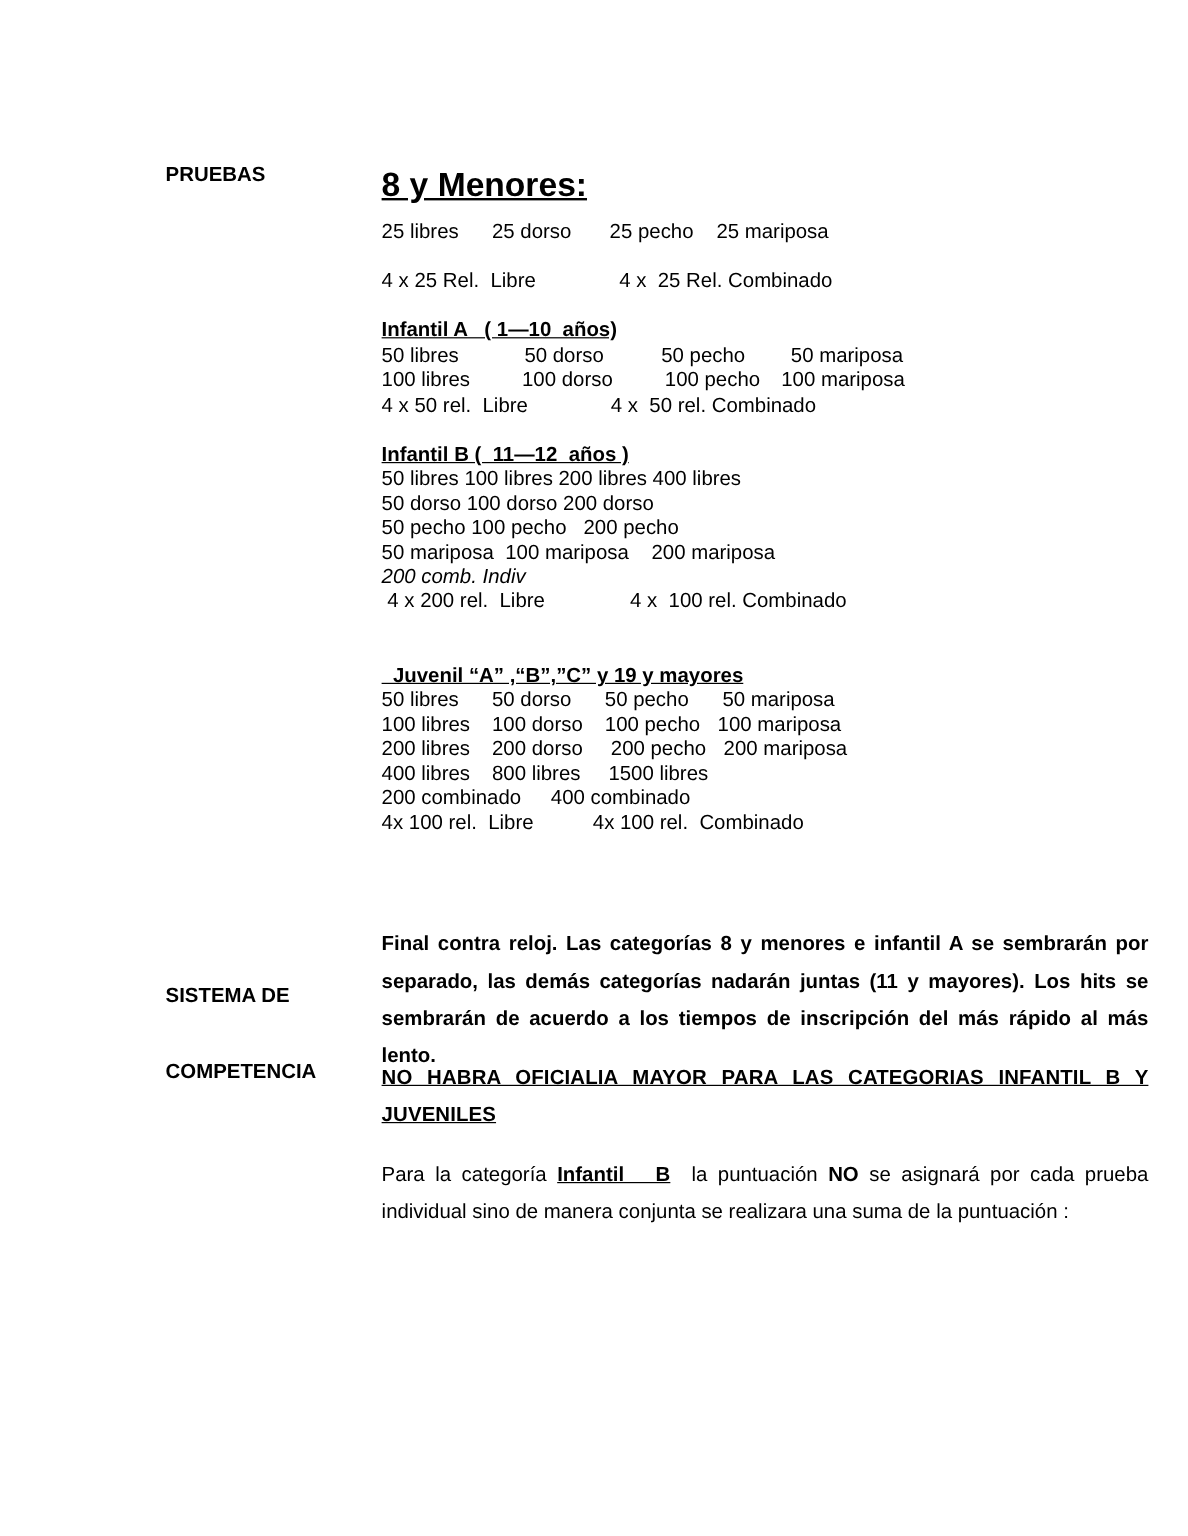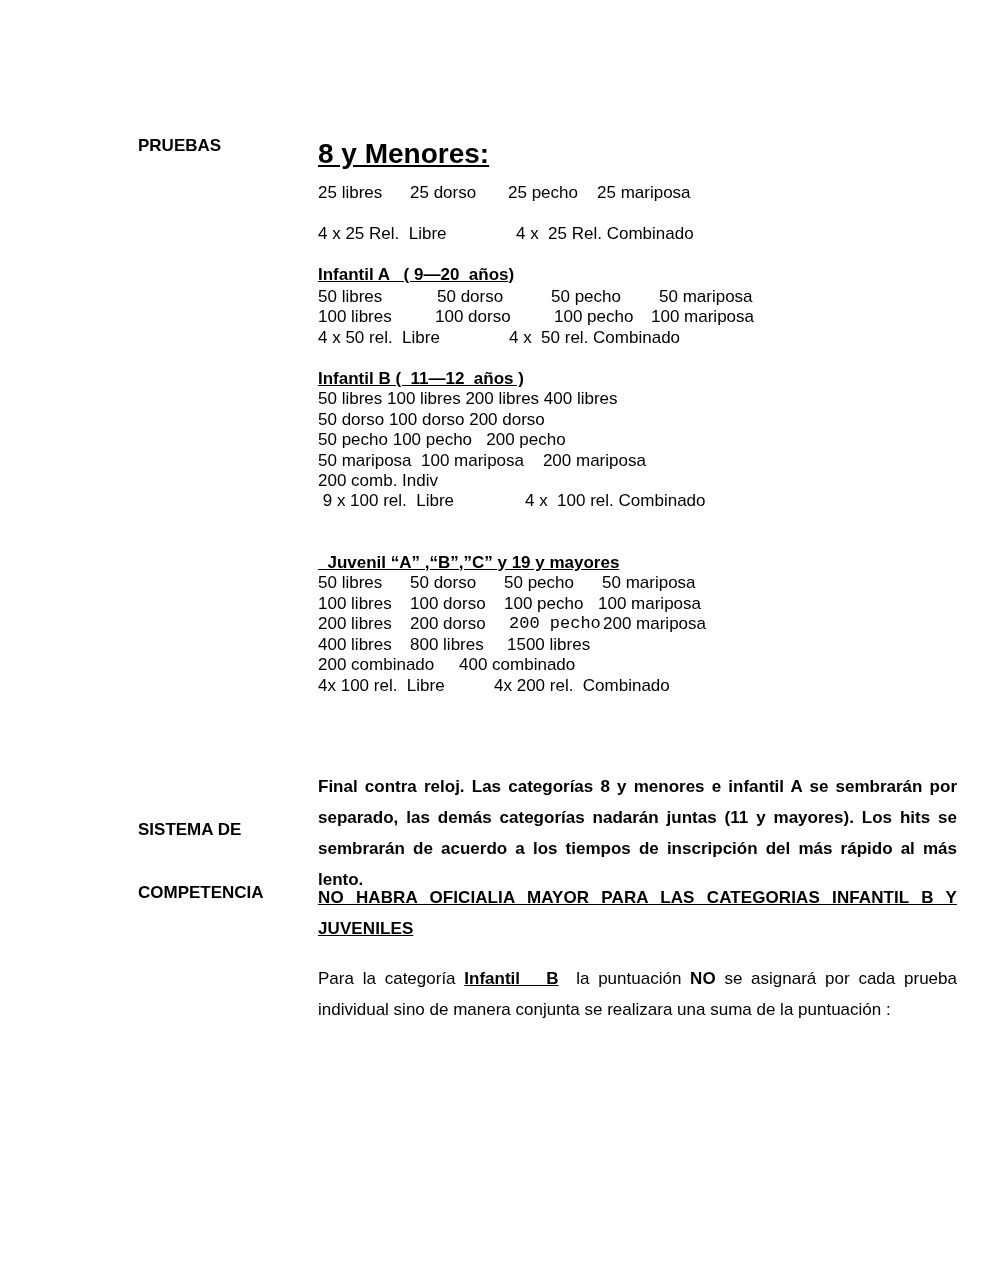--- a/index.html
+++ b/index.html
@@ -25,21 +25,21 @@
   <span class="seg" style="left:318px; top:183px;">25 libres</span>
   <span class="seg" style="left:410px; top:183px;">25 dorso</span>
   <span class="seg" style="left:508px; top:183px;">25 pecho</span>
   <span class="seg" style="left:597px; top:183px;">25 mariposa</span>
 </div>
 <div>
   <span class="seg" style="left:318px; top:224px;">4 x 25 Rel.  Libre</span>
   <span class="seg" style="left:516px; top:224px;">4 x  25 Rel. Combinado</span>
 </div>
 
-<div class="abs heading" style="left:318px; top:265px;">Infantil A   ( 9—20  años)</div>
+<div class="abs heading" style="left:318px; top:265px;">Infantil A   ( 1—10  años)</div>
 <div>
   <span class="seg" style="left:318px; top:287px;">50 libres</span>
   <span class="seg" style="left:437px; top:287px;">50 dorso</span>
   <span class="seg" style="left:551px; top:287px;">50 pecho</span>
   <span class="seg" style="left:659px; top:287px;">50 mariposa</span>
 </div>
 <div>
   <span class="seg" style="left:318px; top:307px;">100 libres</span>
   <span class="seg" style="left:435px; top:307px;">100 dorso</span>
   <span class="seg" style="left:554px; top:307px;">100 pecho</span>
@@ -48,57 +48,57 @@
 <div>
   <span class="seg" style="left:318px; top:328px;">4 x 50 rel.  Libre</span>
   <span class="seg" style="left:509px; top:328px;">4 x  50 rel. Combinado</span>
 </div>
 
 <div class="abs heading" style="left:318px; top:369px;">Infantil B (  11—12  años )</div>
 <span class="seg" style="left:318px; top:389px;">50 libres 100 libres 200 libres 400 libres</span>
 <span class="seg" style="left:318px; top:410px;">50 dorso 100 dorso 200 dorso</span>
 <span class="seg" style="left:318px; top:430px;">50 pecho 100 pecho   200 pecho</span>
 <span class="seg" style="left:318px; top:451px;">50 mariposa  100 mariposa    200 mariposa</span>
-<span class="seg" style="left:318px; top:471px;">200 comb. Indiv</span>
+<span class="seg" style="left:318px; top:471px;font-style:italic;">200 comb. Indiv</span>
 <div>
-  <span class="seg" style="left:318px; top:491px;"> 9 x 100 rel.  Libre</span>
+  <span class="seg" style="left:318px; top:491px;"> 4 x 200 rel.  Libre</span>
   <span class="seg" style="left:525px; top:491px;">4 x  100 rel. Combinado</span>
 </div>
 
 <div class="abs heading" style="left:318px; top:553px;">  Juvenil “A” ,“B”,”C” y 19 y mayores</div>
 <div>
   <span class="seg" style="left:318px; top:573px;">50 libres</span>
   <span class="seg" style="left:410px; top:573px;">50 dorso</span>
   <span class="seg" style="left:504px; top:573px;">50 pecho</span>
   <span class="seg" style="left:602px; top:573px;">50 mariposa</span>
 </div>
 <div>
   <span class="seg" style="left:318px; top:594px;">100 libres</span>
   <span class="seg" style="left:410px; top:594px;">100 dorso</span>
   <span class="seg" style="left:504px; top:594px;">100 pecho</span>
   <span class="seg" style="left:598px; top:594px;">100 mariposa</span>
 </div>
 <div>
   <span class="seg" style="left:318px; top:614px;text-align:center;">200 libres</span>
   <span class="seg" style="left:410px; top:614px;">200 dorso</span>
-  <span class="seg" style="left:509px; top:614px;font-family:Liberation Mono, monospace;">200 pecho</span>
+  <span class="seg" style="left:509px; top:614px;">200 pecho</span>
   <span class="seg" style="left:603px; top:614px;">200 mariposa</span>
 </div>
 <div>
   <span class="seg" style="left:318px; top:635px;">400 libres</span>
   <span class="seg" style="left:410px; top:635px;">800 libres</span>
   <span class="seg" style="left:507px; top:635px;">1500 libres</span>
 </div>
 <div>
   <span class="seg" style="left:318px; top:655px;">200 combinado</span>
   <span class="seg" style="left:459px; top:655px;">400 combinado</span>
 </div>
 <div>
   <span class="seg" style="left:318px; top:676px;">4x 100 rel.  Libre</span>
-  <span class="seg" style="left:494px; top:676px;">4x 200 rel.  Combinado</span>
+  <span class="seg" style="left:494px; top:676px;">4x 100 rel.  Combinado</span>
 </div>
 
 <div class="abs label" style="left:138px; top:777px;">
   <div>SISTEMA DE</div>
   <div>COMPETENCIA</div>
 </div>
 
 <p class="para" style="top:771px; margin:0;font-weight:bold;">Final contra reloj. Las categorías 8 y menores e  infantil A se sembrarán por separado, las demás categorías nadarán juntas (11 y mayores). Los hits se sembrarán de acuerdo a los tiempos de inscripción del más rápido al más lento.</p>
 
 <p class="para notice" style="top:882px; margin:0;">NO HABRA OFICIALIA MAYOR PARA LAS CATEGORIAS INFANTIL B Y JUVENILES</p>

